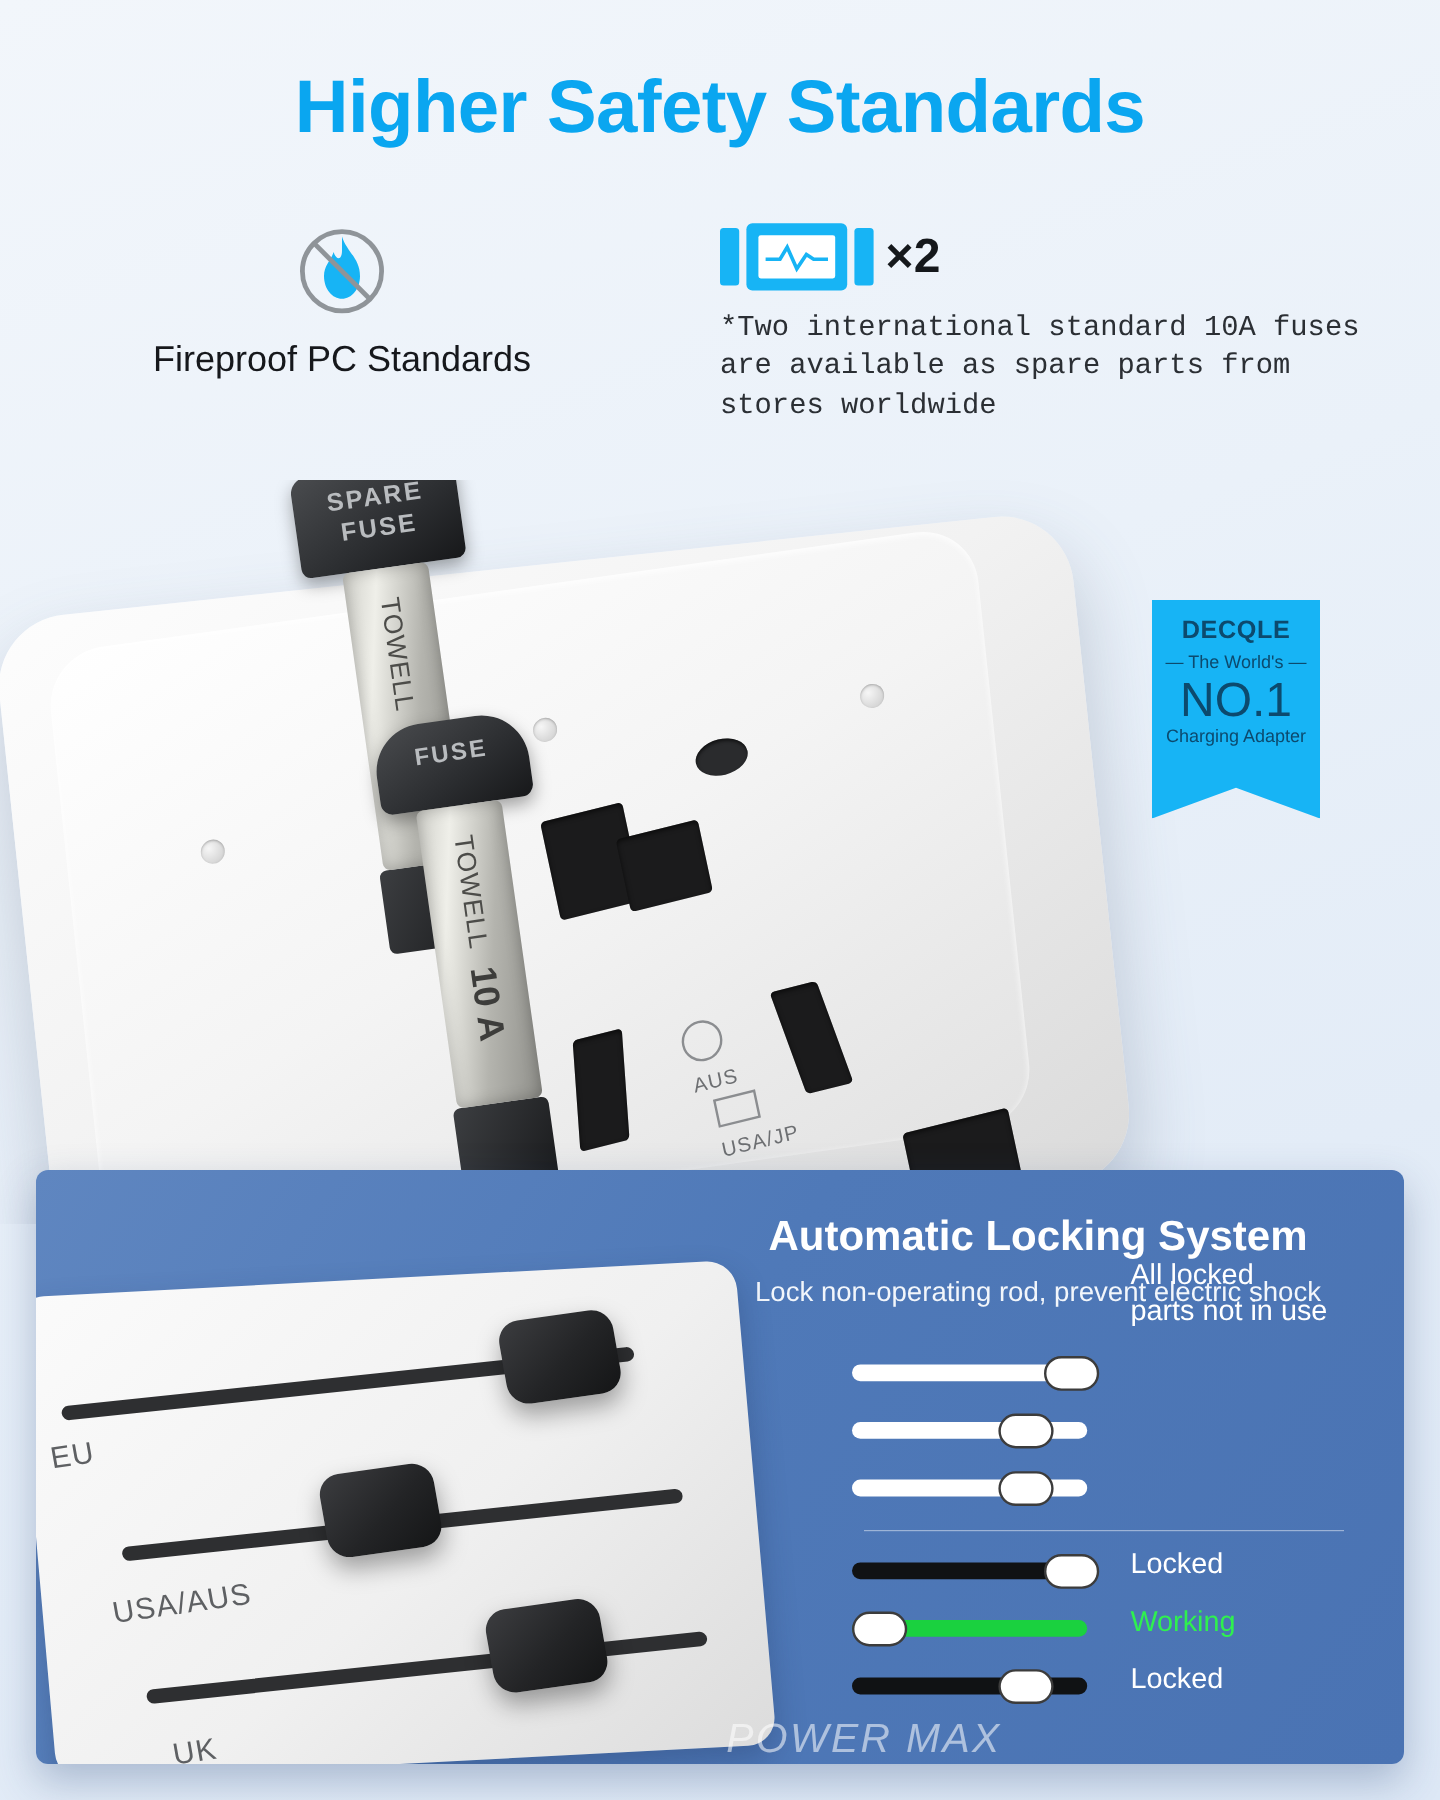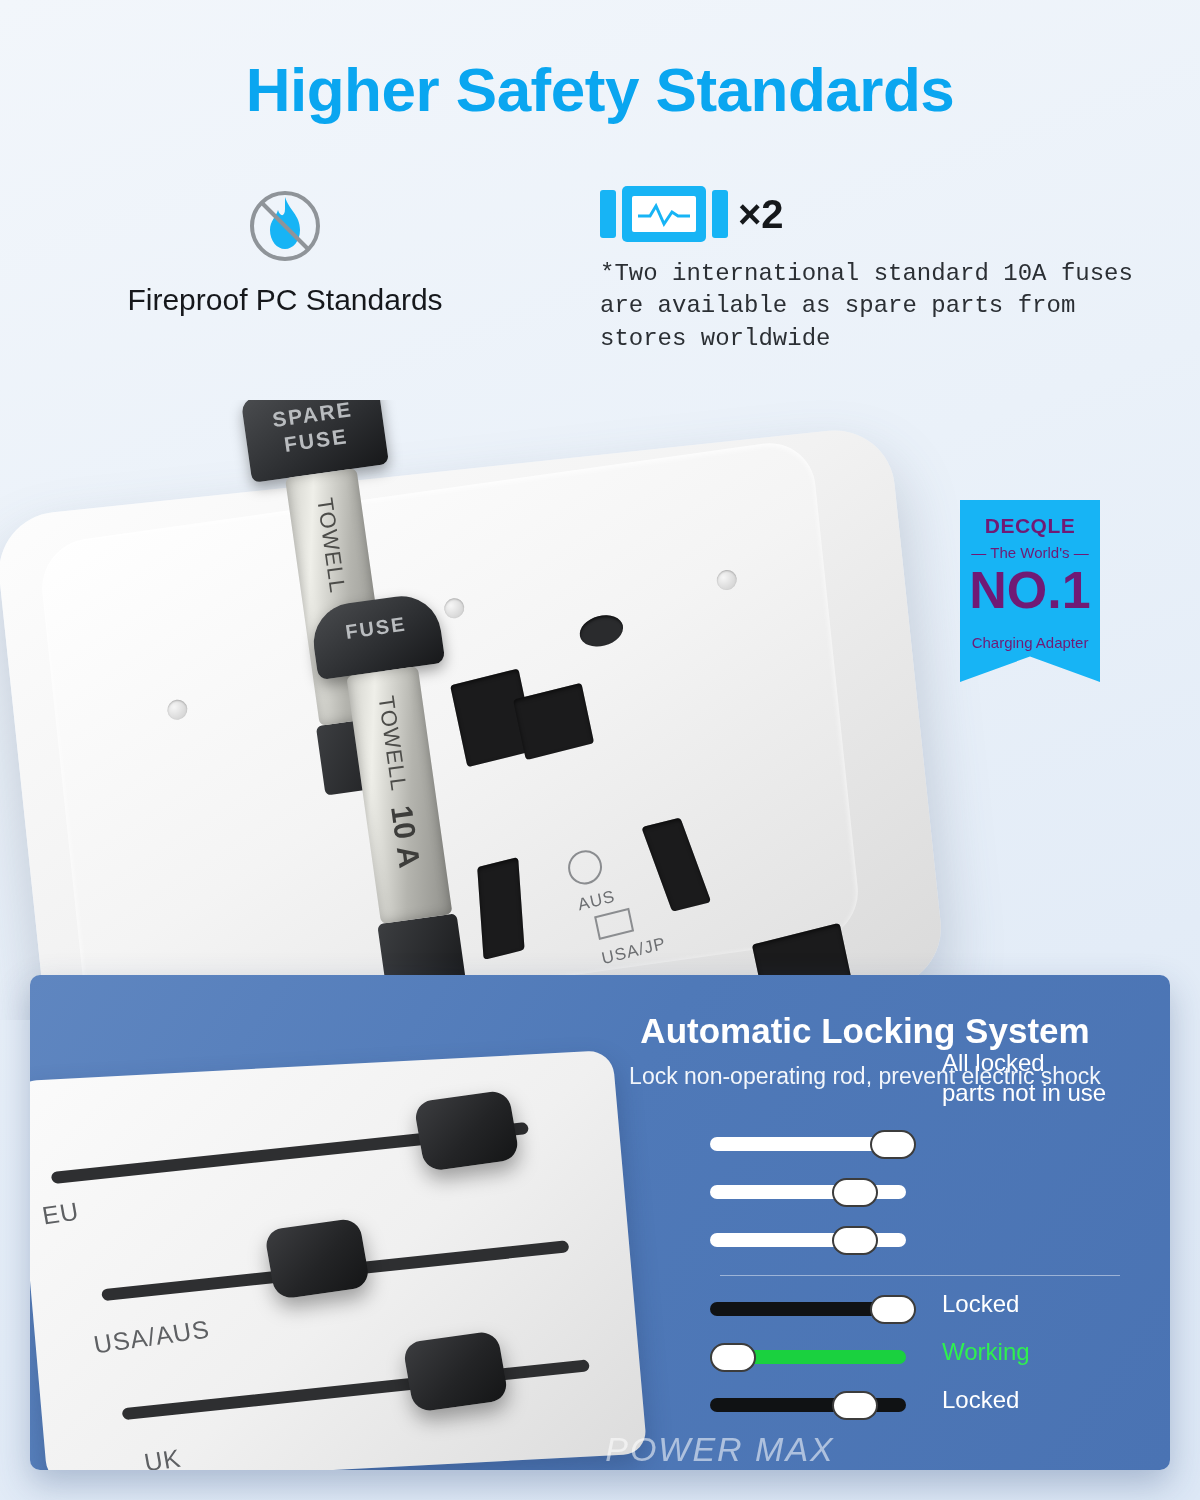--- a/index.html
+++ b/index.html
@@ -264,30 +264,30 @@
   .fuse-second .cap { width: 128px; height: 72px; border-radius: 40px 40px 10px 10px; font-size: 20px; padding-top: 16px; }
 
   
   .badge {
     position: absolute;
     right: 100px;
     top: 500px;
     width: 140px;
     height: 182px;
     background: #17b4f5;
-    color: #701a75;
+    color: #0c4a6e;
     text-align: center;
     padding-top: 14px;
     clip-path: polygon(0 0, 100% 0, 100% 100%, 50% 86%, 0 100%);
     box-shadow: 0 8px 18px rgba(20,110,170,0.25);
   }
   .badge-brand { font-size: 21px; font-weight: bold; letter-spacing: 0.5px; }
   .badge-sub { font-size: 15px; margin-top: 6px; }
-  .badge-no1 { font-size: 52px; font-weight: bold; line-height: 1.05; margin-top: 2px; }
-  .badge-foot { font-size: 15px; margin-top: 16px; }
+  .badge-no1 { font-size: 40px; font-weight: normal; line-height: 1.05; margin-top: 2px; }
+  .badge-foot { font-size: 15px; margin-top: 0; }
 
   
   .panel {
     position: absolute;
     left: 30px;
     top: 975px;
     width: 1140px;
     height: 495px;
     background: linear-gradient(125deg, #5f86c0 0%, #4f79b8 45%, #4a73b3 100%);
     border-radius: 10px;

